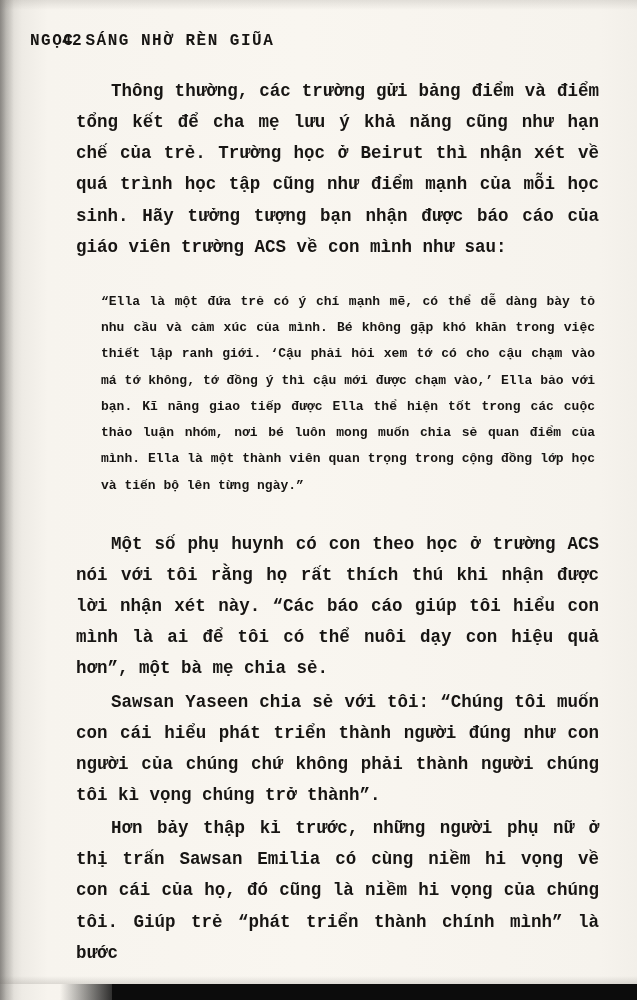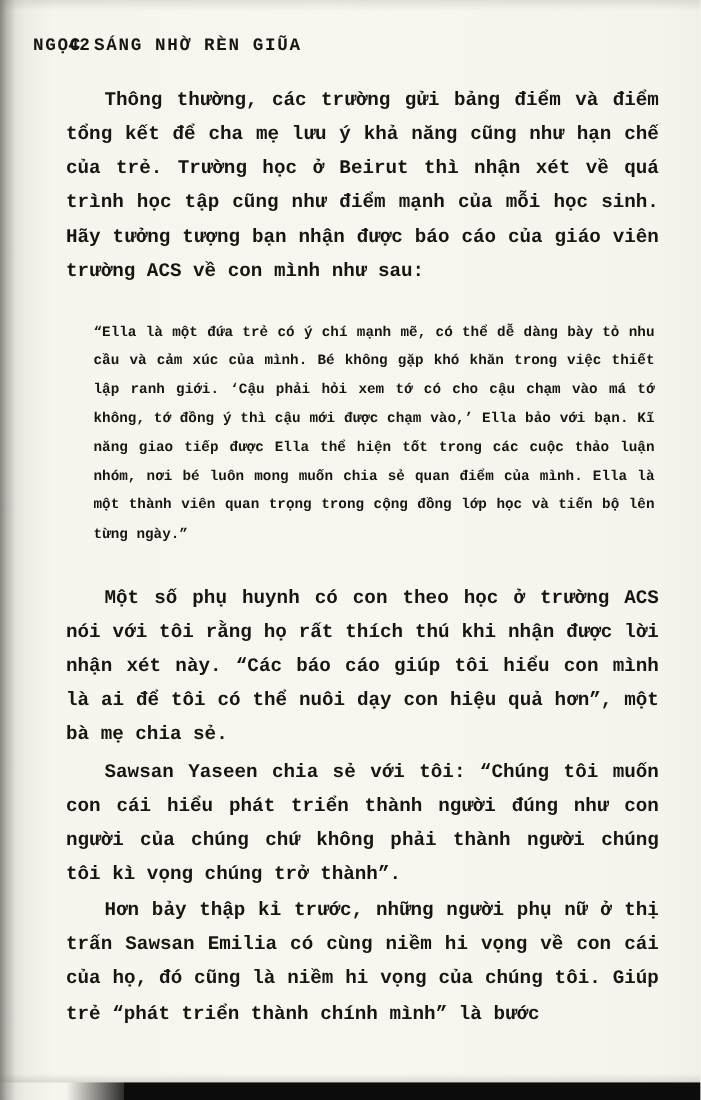--- a/index.html
+++ b/index.html
@@ -67,21 +67,21 @@
   .running-head {
     display: block;
     text-align: left;
     font-weight: 700;
     font-size: 16px;
     letter-spacing: 1.5px;
     padding-left: 30px;
   }
 
   .page-body {
-    padding: 14px 38px 0 60px;
+    padding: 14px 38px 0 76px;
     font-size: 17.5px;
     font-weight: 700;
     line-height: 1.78;
     text-align: justify;
   }
 
   .para {
     text-indent: 2em;
     margin-bottom: 2px;
   }

